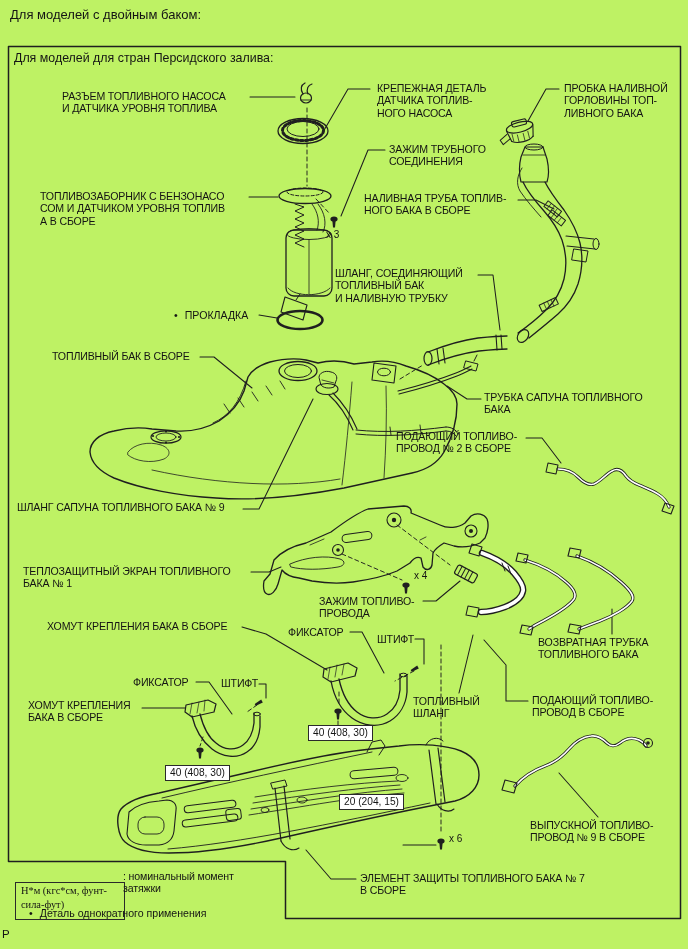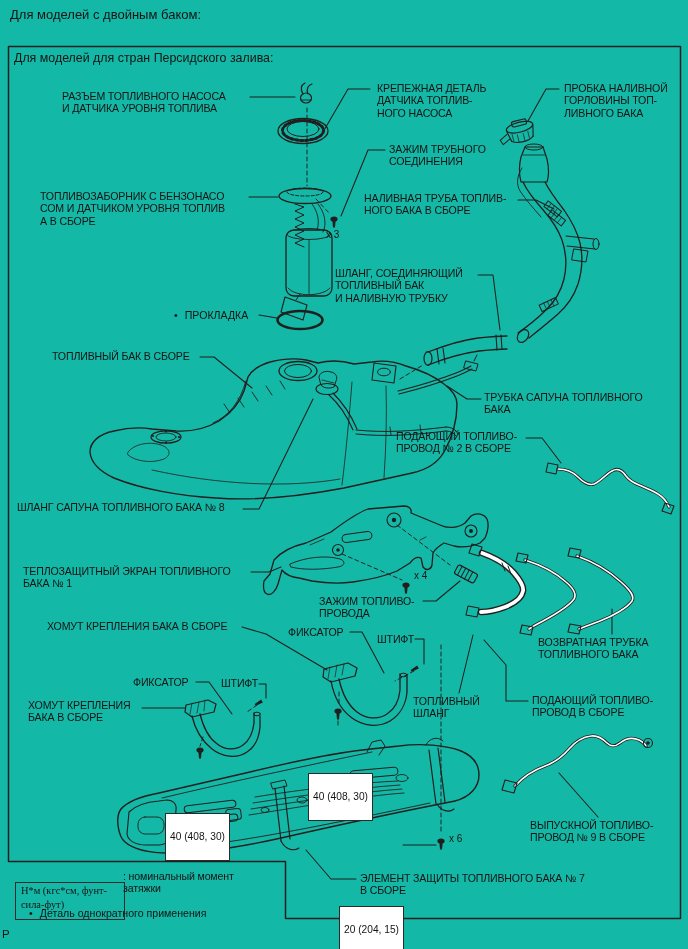--- a/index.html
+++ b/index.html
@@ -1,34 +1,34 @@
 <!DOCTYPE html>
 <html><head>
 <meta charset="utf-8">
 <style>
   html,body{margin:0;padding:0;background:#fff;}
   #stage{
-    position:relative;width:688px;height:949px;background:#14b8a6;overflow:hidden;
+    position:relative;width:688px;height:949px;background:#bef264;overflow:hidden;
     font-family:"Liberation Sans","DejaVu Sans",sans-serif;color:#141414;
   }
   #art{position:absolute;left:0;top:0;width:688px;height:949px;}
   .s{stroke:#1f1f1f;fill:none;stroke-linecap:round;stroke-linejoin:round;}
   .f{fill:#1f1f1f;stroke:none;}
   .tw{stroke:#ffffff;fill:none;stroke-linecap:round;stroke-linejoin:round;}
   .dash{stroke-dasharray:4 3;}
   .lbl{
     position:absolute;font-size:10.6px;line-height:12.3px;letter-spacing:-0.15px;
     white-space:pre-line;color:#141414;z-index:3;
   }
   .one{white-space:nowrap;}
   .ttl{position:absolute;font-size:13px;color:#141414;white-space:nowrap;z-index:3;}
   .sub{position:absolute;font-size:12.4px;color:#141414;white-space:nowrap;z-index:3;}
   .tq{
-    position:absolute;border:1.3px solid #2a2a2a;background:#fff;padding:16px 4px;
-    font-size:10.2px;line-height:14px;white-space:nowrap;z-index:4;color:#141414;margin-top:48px;
+    position:absolute;border:1.3px solid #2a2a2a;background:#fff;padding:0 4px;
+    font-size:10.2px;line-height:14px;white-space:nowrap;z-index:4;color:#141414;
   }
   .legend-box{
     position:absolute;left:15px;top:882px;width:98px;height:34px;
     border:1.3px solid #2a2a2a;padding:1px 5px;font-size:10.4px;line-height:13.5px;
     white-space:pre-line;z-index:3;color:#141414;font-family:Liberation Serif, serif;
   }
   .bullet-row{position:absolute;display:flex;gap:7px;align-items:flex-start;z-index:3;
     font-size:10.6px;line-height:12.3px;color:#141414;white-space:nowrap;}
   .marker{position:absolute;font-size:10px;z-index:3;color:#141414;white-space:nowrap;}
   .pmark{position:absolute;left:2px;top:928px;font-size:11.5px;z-index:3;color:#141414;}
@@ -316,21 +316,21 @@
 И НАЛИВНУЮ ТРУБКУ</div>
   <div class="bullet-row" style="left:174px;top:309px">
     <span>•</span>
     <span>ПРОКЛАДКА</span>
   </div>
   <div class="lbl one" style="left:52px;top:350px">ТОПЛИВНЫЙ БАК В СБОРЕ</div>
   <div class="lbl" style="left:484px;top:391px">ТРУБКА САПУНА ТОПЛИВНОГО
 БАКА</div>
   <div class="lbl" style="left:396px;top:430px">ПОДАЮЩИЙ ТОПЛИВО-
 ПРОВОД № 2 В СБОРЕ</div>
-  <div class="lbl one" style="left:17px;top:501px">ШЛАНГ САПУНА ТОПЛИВНОГО БАКА № 8</div>
+  <div class="lbl one" style="left:17px;top:501px">ШЛАНГ САПУНА ТОПЛИВНОГО БАКА № 9</div>
   <div class="lbl" style="left:23px;top:565px">ТЕПЛОЗАЩИТНЫЙ ЭКРАН ТОПЛИВНОГО
 БАКА № 1</div>
   <div class="lbl" style="left:319px;top:595px">ЗАЖИМ ТОПЛИВО-
 ПРОВОДА</div>
   <div class="lbl one" style="left:288px;top:626px">ФИКСАТОР</div>
   <div class="lbl one" style="left:377px;top:633px">ШТИФТ</div>
   <div class="lbl one" style="left:47px;top:620px">ХОМУТ КРЕПЛЕНИЯ БАКА В СБОРЕ</div>
   <div class="lbl" style="left:413px;top:695px">ТОПЛИВНЫЙ
 ШЛАНГ</div>
   <div class="lbl" style="left:538px;top:636px">ВОЗВРАТНАЯ ТРУБКА
@@ -345,21 +345,21 @@
 ПРОВОД № 9 В СБОРЕ</div>
   <div class="lbl" style="left:360px;top:872px">ЭЛЕМЕНТ ЗАЩИТЫ ТОПЛИВНОГО БАКА № 7
 В СБОРЕ</div>
 
   <div class="marker" style="left:326px;top:229px">x 3</div>
   <div class="marker" style="left:414px;top:570px">x 4</div>
   <div class="marker" style="left:449px;top:833px">x 6</div>
 
   <div class="tq" style="left:165px;top:765px">40 (408, 30)</div>
   <div class="tq" style="left:308px;top:725px">40 (408, 30)</div>
-  <div class="tq" style="left:339px;top:858px">20 (204, 15)</div>
+  <div class="tq" style="left:339px;top:794px">20 (204, 15)</div>
 
   <div class="legend-box">Н*м (кгс*см, фунт-
 сила-фут)</div>
   <div class="lbl" style="left:123px;top:870px">: номинальный момент
 затяжки</div>
   <div class="bullet-row" style="left:29px;top:907px">
     <span>•</span>
     <span>Деталь однократного применения</span>
   </div>
   <div class="pmark">Р</div>

